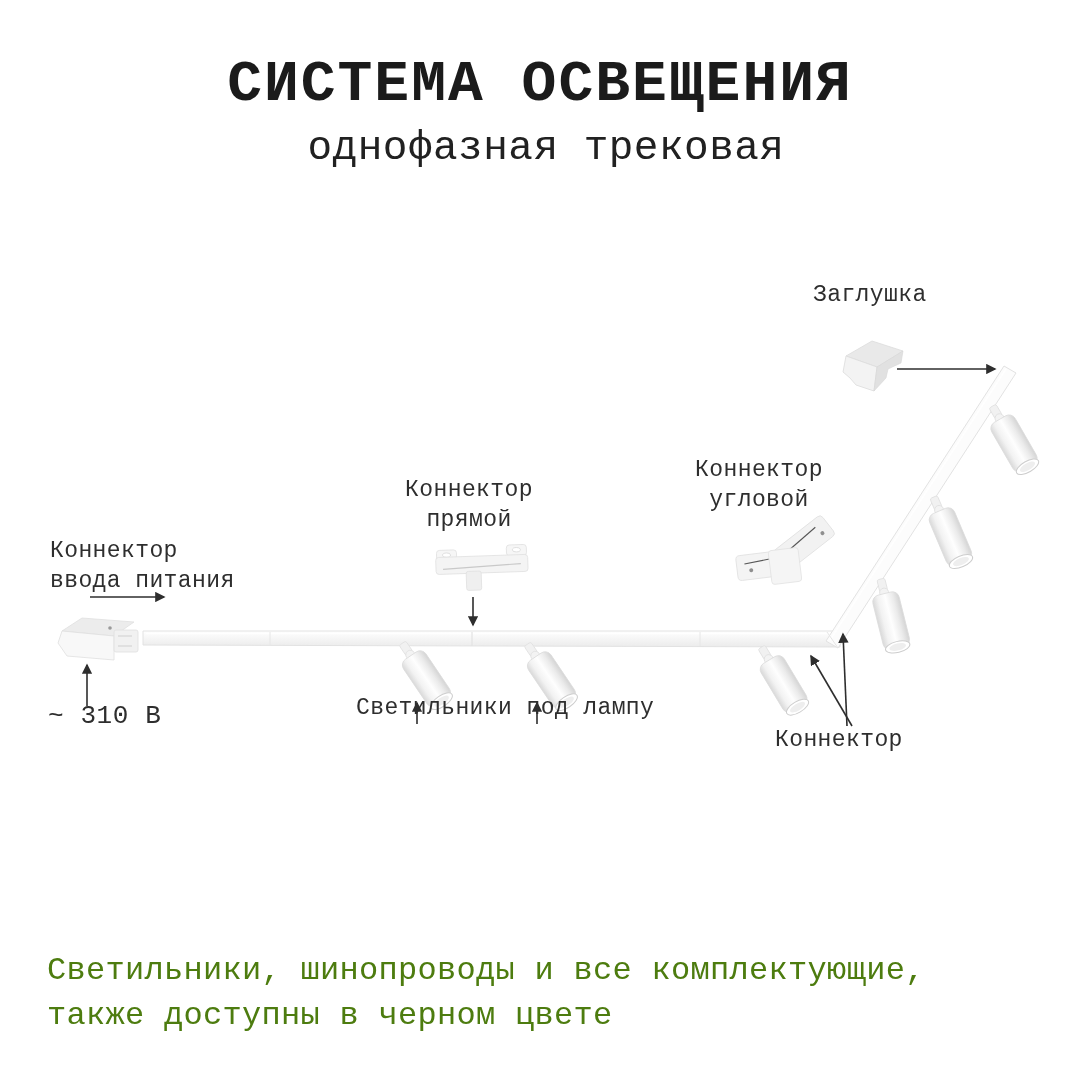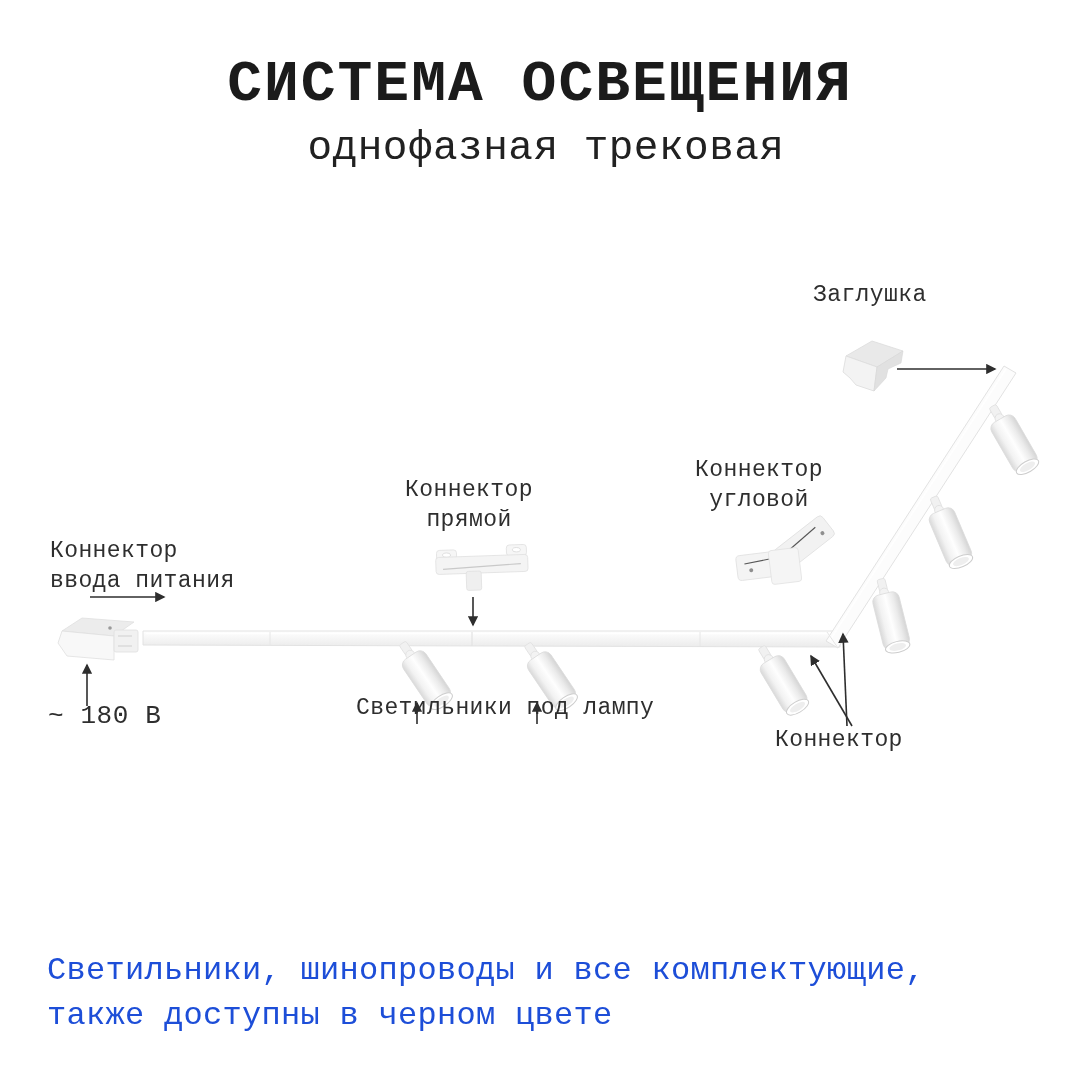--- a/index.html
+++ b/index.html
@@ -44,21 +44,21 @@
   }
   .lbl.center{ text-align:center; }
   .lbl.voltage{ font-size:26px; letter-spacing:0.6px; }
   .footer-note{
     position:absolute;
     left:47px; top:948px;
     width:900px;
     font-size:32px;
     line-height:45px;
     letter-spacing:0.3px;
-    color:#1d4ed8;
+    color:#4d7c0f;
     white-space:pre-line;
     margin:0;
   }
 </style>
 </head>
 <body>
 
 <div class="page">
 
   <header>
@@ -165,21 +165,21 @@
 
   <div class="lbl center" style="left:683px; top:455px; width:152px;">Коннектор
 угловой</div>
 
   <div class="lbl center" style="left:394px; top:475px; width:150px;">Коннектор
 прямой</div>
 
   <div class="lbl" style="left:50px; top:536px;">Коннектор
 ввода питания</div>
 
-  <div class="lbl voltage" style="left:48px; top:701px;">~ 180 В</div>
+  <div class="lbl voltage" style="left:48px; top:701px;">~ 310 В</div>
 
   <div class="lbl" style="left:356px; top:693px;">Светильники под лампу</div>
 
   <div class="lbl" style="left:775px; top:725px;">Коннектор</div>
 
   <p class="footer-note">Светильники, шинопроводы и все комплектующие,
 также доступны в черном цвете</p>
 
 </div>
 

